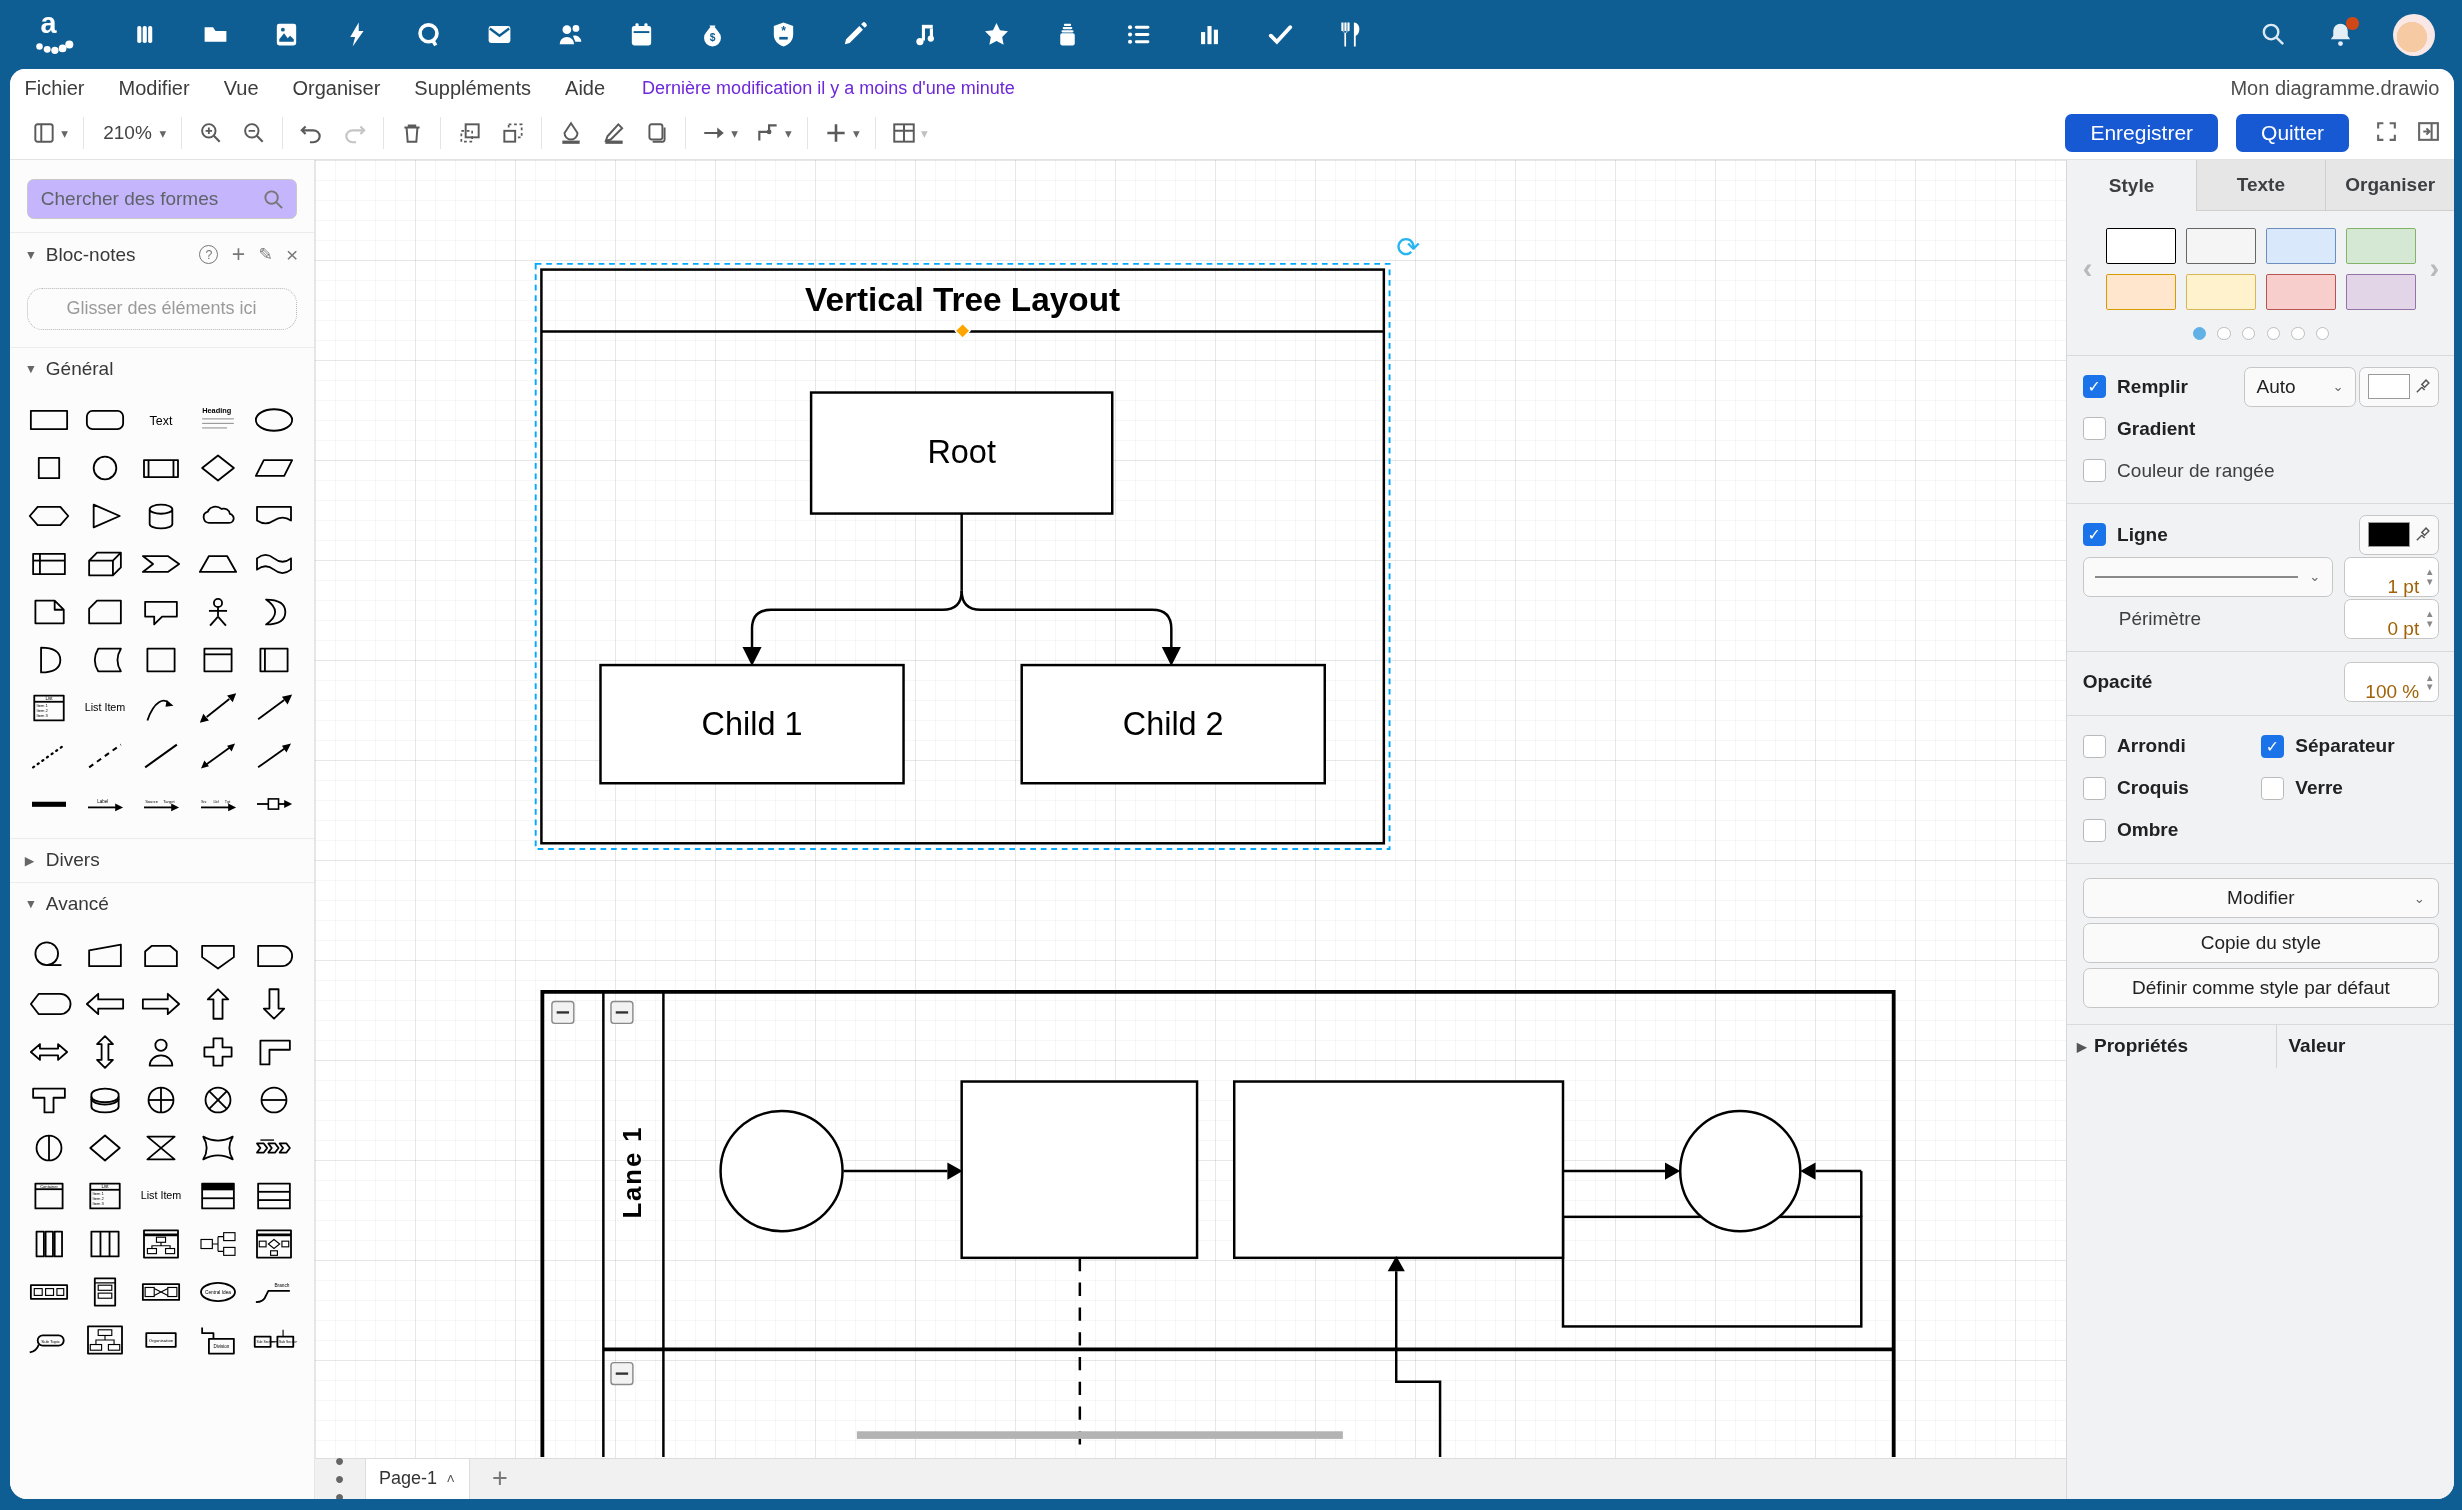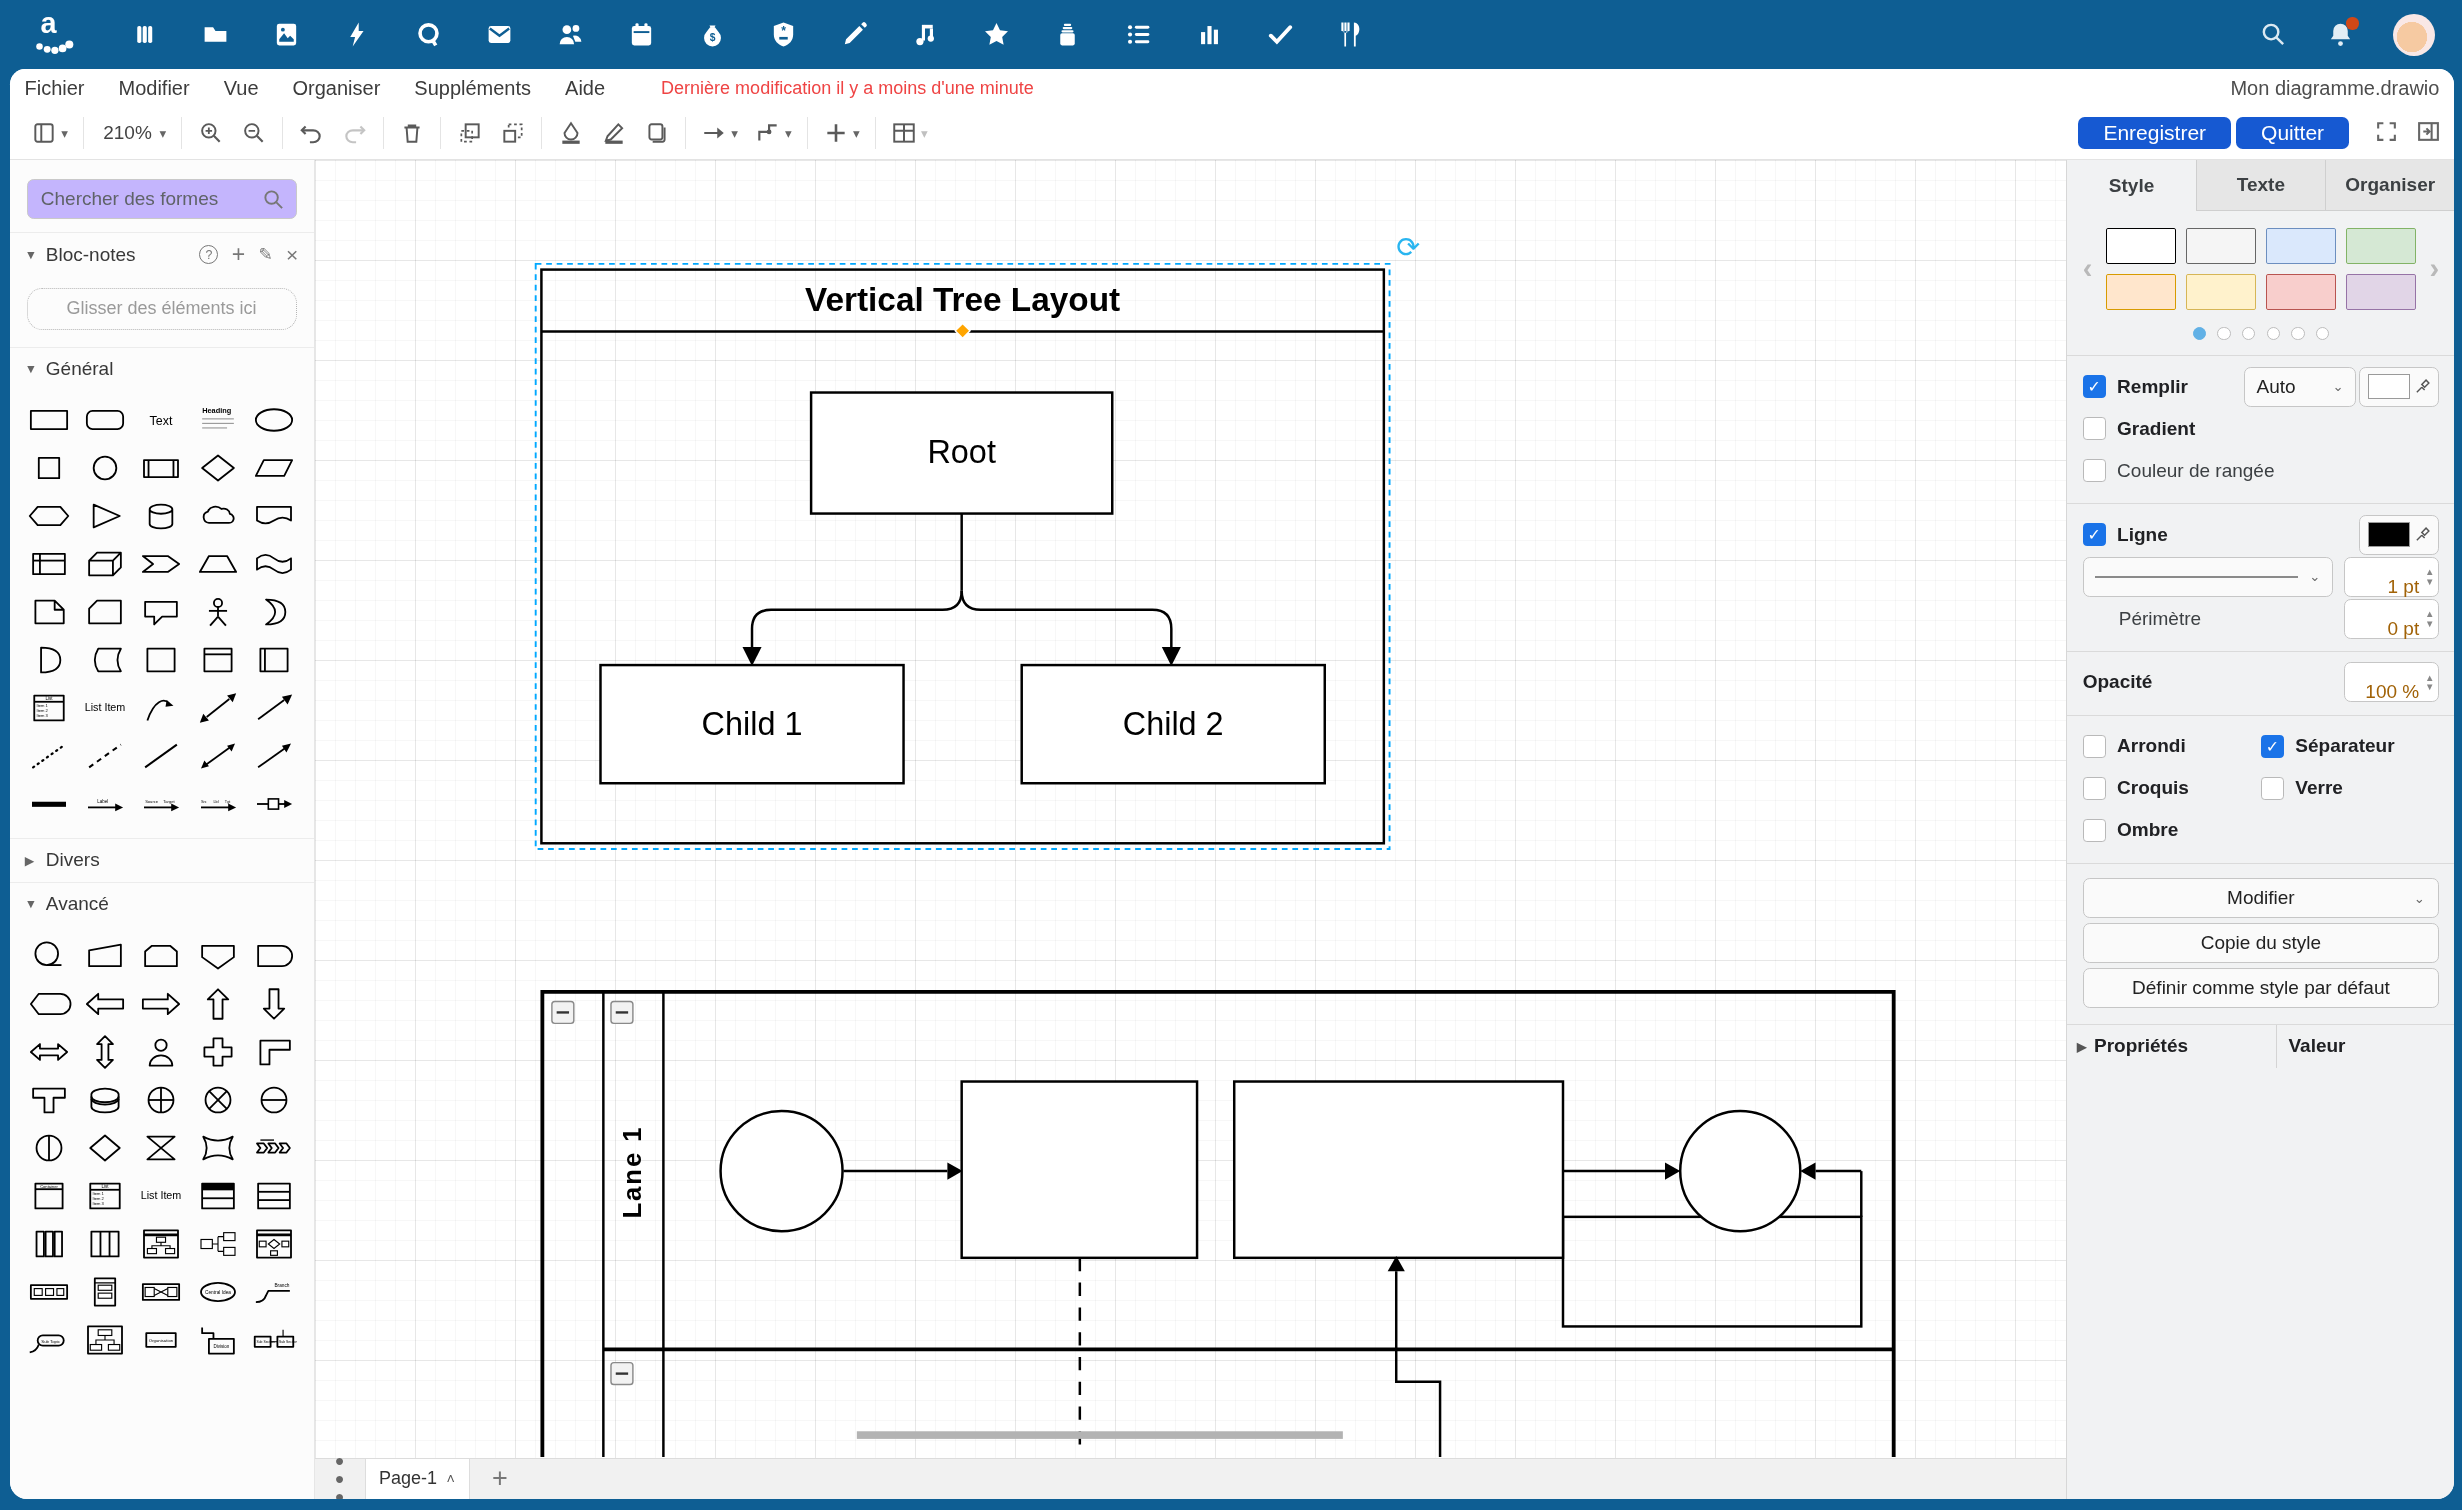--- a/index.html
+++ b/index.html
@@ -20,36 +20,36 @@
   .shell-main { flex:1; display:flex; }
   .edge-l { width:9.5px; } .edge-r { width:7.6px; }
   .shell-bottom { height:12.4px; }
 
   .window { flex:1; background:#fff; border-radius:15.3px 15.3px 17px 17px; overflow:hidden;
             display:flex; flex-direction:column; }
 
   
   .menubar { height:38px; display:flex; align-items:center; padding:0 15px; background:#fff; font-size:20px; color:#3c3c3c; }
   .menubar .menu { margin-right:34px; cursor:pointer; }
-  .menubar .status { color:#ef4444; font-size:18px; margin-left:22px; cursor:pointer; }
+  .menubar .status { color:#6d28d9; font-size:18px; margin-left:3px; cursor:pointer; }
   .menubar .fname { margin-left:auto; color:#4d4d4d; font-size:20px; }
 
   
   .toolbar { height:53px; display:flex; align-items:center; padding:0 13.3px; background:#fff;
              border-bottom:1px solid #e3e3e3; }
   .tool { display:inline-flex; align-items:center; gap:3.8px; padding:3.8px 8.6px; color:#555; cursor:pointer; }
   .tool.dis { opacity:.35; cursor:default; }
   .tool svg { display:block; }
   .tsep { width:1px; height:32px; background:#e4e4e4; margin:0 6.7px; }
   .caret { font-size:13.3px; color:#666; }
   .caret.dim { color:#c0c0c0; }
   .zoomlabel { font-size:19px; color:#444; padding:0 3.8px; }
   .tb-spacer { flex:1; }
-  .btn-blue { background:#1659d2; color:#fff; border:0; border-radius:6.7px; height:32px;
-              font-size:21px; font-family:inherit; padding:0 25px; margin-left:5px; cursor:pointer; }
+  .btn-blue { background:#1659d2; color:#fff; border:0; border-radius:6.7px; height:38px;
+              font-size:21px; font-family:inherit; padding:0 25px; margin-left:18px; cursor:pointer; }
   .winicons { display:flex; align-items:center; gap:17px; margin-left:25px; color:#666; }
 
   
   .bodyrow { flex:1; display:flex; min-height:0; }
 
   
   .sidebar { width:305px; background:#fcfcfc; border-right:1px solid #e6e6e6;
              display:flex; flex-direction:column; overflow:hidden; }
   .searchwrap { margin:19px 17px 13.3px; position:relative; }
   .searchwrap input { width:100%; height:40px; border:1px solid #c9c9c9; border-radius:6.7px;

